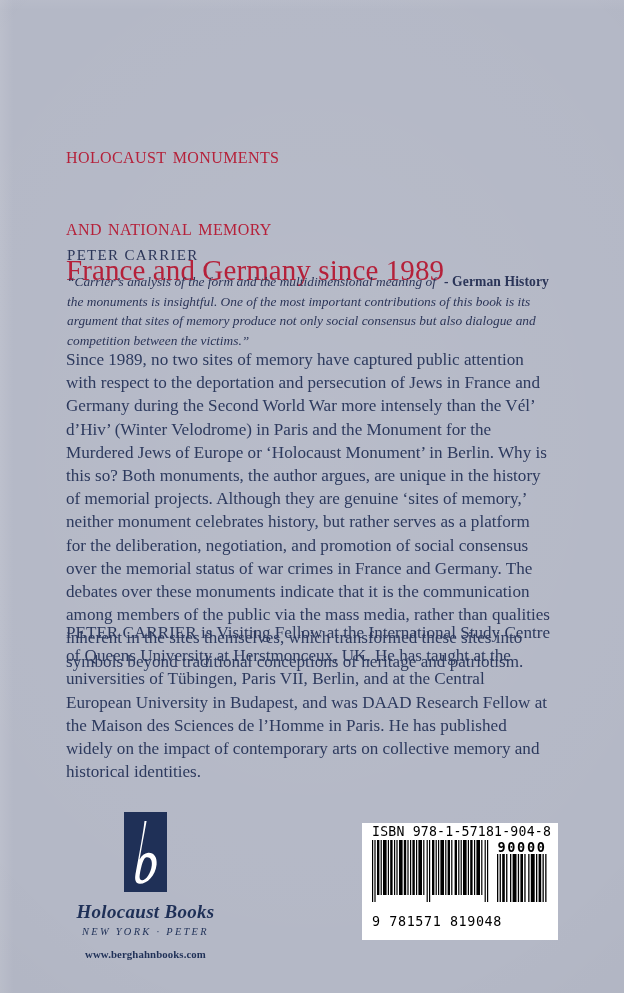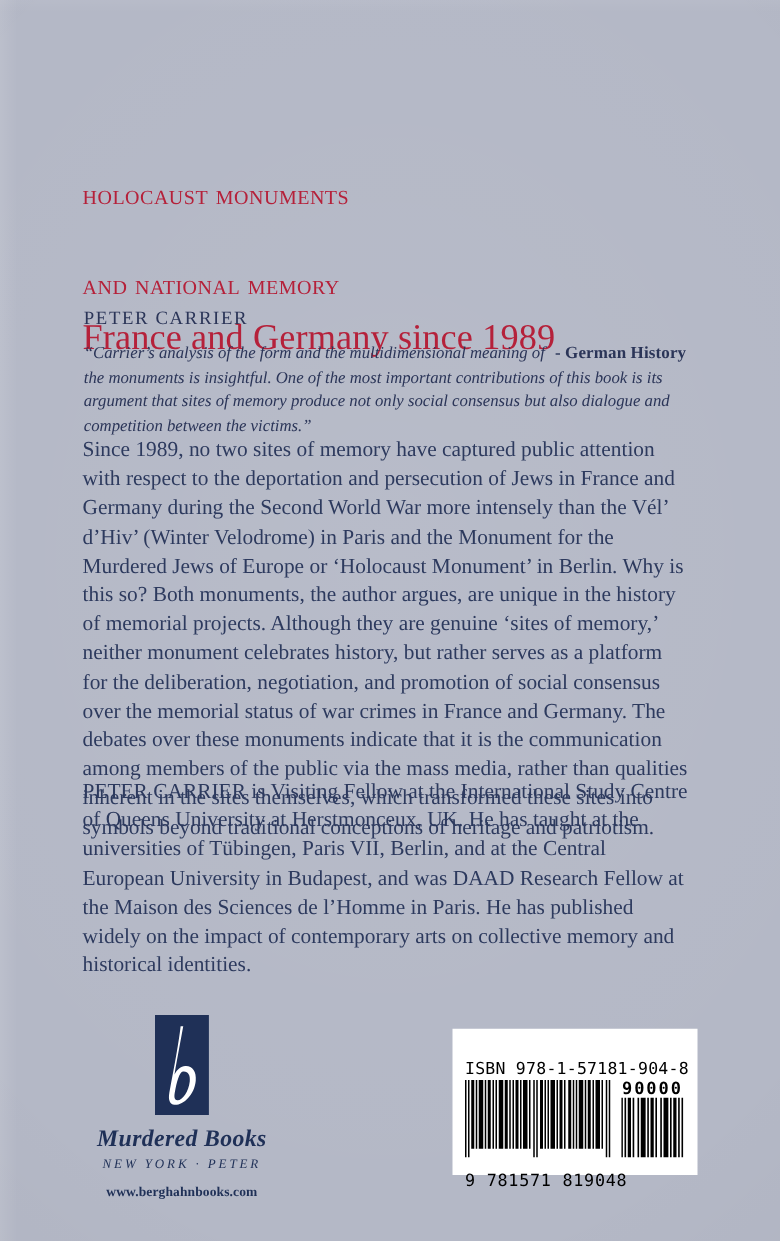--- a/index.html
+++ b/index.html
@@ -142,21 +142,21 @@
 
   
   .barcode-box {
     position: absolute;
     left: 362px;
     top: 823px;
     width: 196px;
     height: 117px;
     background: #ffffff;
     box-sizing: border-box;
-    padding: 25px 10px 5px 10px;
+    padding: 1px 10px 5px 10px;
   }
   .barcode-isbn {
     font-family: "DejaVu Sans Mono", "Liberation Mono", monospace;
     font-size: 13.2px;
     color: #000;
     text-align: center;
     letter-spacing: 0.2px;
     line-height: 15px;
     white-space: nowrap;
   }
@@ -208,21 +208,21 @@
   <div class="body-para" id="para-main">Since 1989, no two sites of memory have captured public attention with respect to the deportation and persecution of Jews in France and Germany during the Second World War more intensely than the Vél’ d’Hiv’ (Winter Velodrome) in Paris and the Monument for the Murdered Jews of Europe or ‘Holocaust Monument’ in Berlin. Why is this so? Both monuments, the author argues, are unique in the history of memorial projects. Although they are genuine ‘sites of memory,’ neither monument celebrates history, but rather serves as a platform for the deliberation, negotiation, and promotion of social consensus over the memorial status of war crimes in France and Germany. The debates over these monuments indicate that it is the communication among members of the public via the mass media, rather than qualities inherent in the sites themselves, which transformed these sites into symbols beyond traditional conceptions of heritage and patriotism.</div>
   <div class="body-para" id="para-bio">PETER CARRIER is Visiting Fellow at the International Study Centre of Queens University at Herstmonceux, UK. He has taught at the universities of Tübingen, Paris VII, Berlin, and at the Central European University in Budapest, and was DAAD Research Fellow at the Maison des Sciences de l’Homme in Paris. He has published widely on the impact of contemporary arts on collective memory and historical identities.</div>
 
   <div class="publisher">
     <span class="logo-mark">
       <svg width="43" height="80" viewBox="0 0 43 80" xmlns="http://www.w3.org/2000/svg" aria-hidden="true">
         <rect x="0" y="0" width="43" height="80" fill="#1f3057"></rect>
         <path d="M20.5 9 C19.2 21 15.6 40 11.5 62 C10.4 68 11.8 71.5 15.6 71.8 C22.5 72.3 31.5 64 32.6 52.5 C33.3 45 29.6 40.4 24.2 40.8 C20.6 41.1 17.6 43.6 15.6 47.6 C17.9 34 20.6 20 22.6 9 Z M22.4 45.2 C26.2 44.7 28.4 47.8 27.8 53.2 C26.9 61.6 21.6 68.6 17.9 68.2 C15.8 68 15.1 66 15.8 62.2 C17.4 53.4 19.5 45.6 22.4 45.2 Z" fill="#ffffff"></path>
       </svg>
     </span>
-    <div class="publisher-name">Murdered Books</div>
+    <div class="publisher-name">Holocaust Books</div>
     <div class="publisher-cities">NEW YORK · PETER</div>
     <div class="publisher-url">www.berghahnbooks.com</div>
   </div>
 
   <div class="barcode-box">
     <div class="barcode-isbn">ISBN 978-1-57181-904-8</div>
     <div class="barcode-row">
       <div class="barcode-main">
         <svg class="bars" viewBox="0 0 118 62" preserveAspectRatio="none" xmlns="http://www.w3.org/2000/svg" aria-hidden="true">
           <g fill="#000000">

